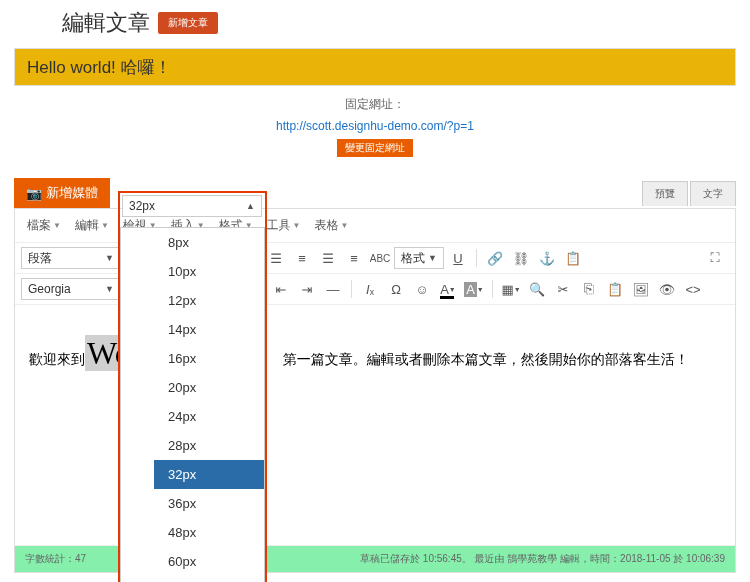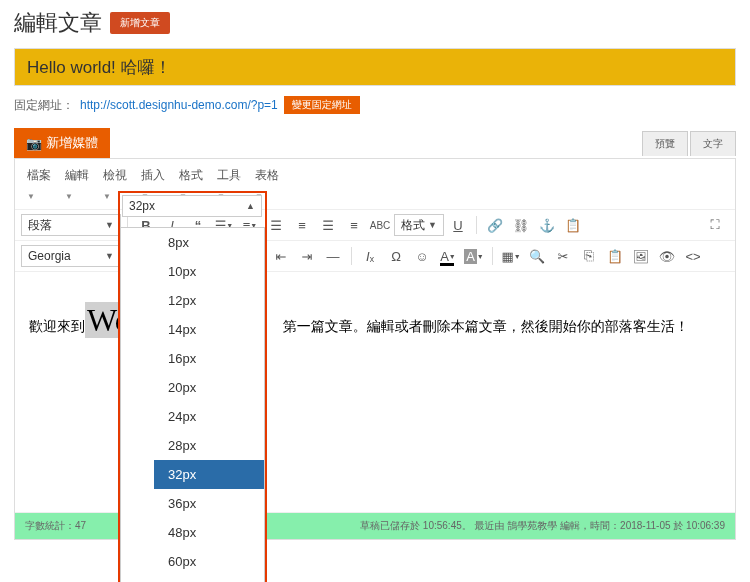--- a/index.html
+++ b/index.html
@@ -1,30 +1,30 @@
 <!DOCTYPE html>
 <html><head>
 <meta charset="utf-8">
 <style>
 * { box-sizing: border-box; margin: 0; padding: 0; }
 body { font-family: -apple-system, "Helvetica Neue", Arial, sans-serif; font-size: 13px; color: #333; background: #fff; padding: 8px 14px; width: 750px; }
 .header-row { display: flex; align-items: center; gap: 8px; margin-bottom: 10px; }
-.page-title { font-size: 22px; font-weight: 400; color: #333; }
+.page-title { font-size: 22px; font-weight: 400; color: #333; margin-left: 48px; }
 .btn-red-outline { background: #d04a20; color: #fff; border: none; padding: 4px 10px; font-size: 10px; border-radius: 2px; cursor: pointer; }
 .title-input { width: 100%; border: 1px solid #ddd; padding: 8px 12px; font-size: 17px; color: #333; background: #eab308; margin-bottom: 10px; }
-.permalink-row { display: flex; align-items: center; gap: 6px; font-size: 12px; color: #666; margin-bottom: 14px; }
+.permalink-row { display: flex; align-items: center; gap: 6px; font-size: 12px; color: #666; margin-bottom: 21px; flex-direction: column; }
 .permalink-row a { color: #1a73c7; text-decoration: none; }
 .permalink-change { background: #e85d00; color: #fff; border: none; padding: 2px 8px; font-size: 10px; cursor: pointer; }
 .media-row { display: flex; align-items: center; justify-content: space-between; margin-bottom: 0; }
 .btn-media { background: #e85d00; color: #fff; border: none; padding: 6px 12px; font-size: 13px; cursor: pointer; display: flex; align-items: center; gap: 4px; }
 .tabs { display: flex; gap: 2px; }
 .tab { background: #eee; border: 1px solid #ccc; border-bottom: none; padding: 5px 12px; font-size: 10px; color: #555; cursor: pointer; }
 .editor-box { border: 1px solid #ddd; background: #fff; }
 .menubar { display: flex; gap: 2px; background: #fff; border-bottom: 1px solid #eee; padding: 4px 6px; }
-.menu-item { padding: 4px 6px; font-size: 12px; color: #555; cursor: pointer; display: flex; align-items: flex-start; gap: 8px; flex-direction: column; }
+.menu-item { padding: 4px 6px; font-size: 12px; color: #555; cursor: pointer; display: flex; align-items: center; gap: 2px; }
 .menu-item .caret { font-size: 8px; color: #888; }
 .toolbar { display: flex; align-items: center; gap: 2px; padding: 4px 6px; border-bottom: 1px solid #eee; background: #fff; flex-wrap: nowrap; position: relative; }
 .tb-select { border: 1px solid #ccc; background: #fff; padding: 2px 6px; font-size: 12px; min-width: 100px; display: flex; align-items: center; justify-content: space-between; cursor: pointer; height: 22px; }
 .tb-select.narrow { min-width: 50px; }
 .tb-btn { width: 24px; height: 22px; display: flex; align-items: center; justify-content: center; color: #555; cursor: pointer; font-size: 13px; background: transparent; border: none; }
 .tb-sep { width: 1px; height: 18px; background: #ddd; margin: 0 4px; }
 .fullscreen-btn { position: absolute; right: 8px; }
 .content-area { padding: 30px 14px 140px 14px; min-height: 240px; position: relative; font-size: 14px; color: #000000; }
 .content-text { display: flex; align-items: baseline; flex-wrap: wrap; }
 .sel-word { background: #d0d0d0; padding: 0 2px; }

